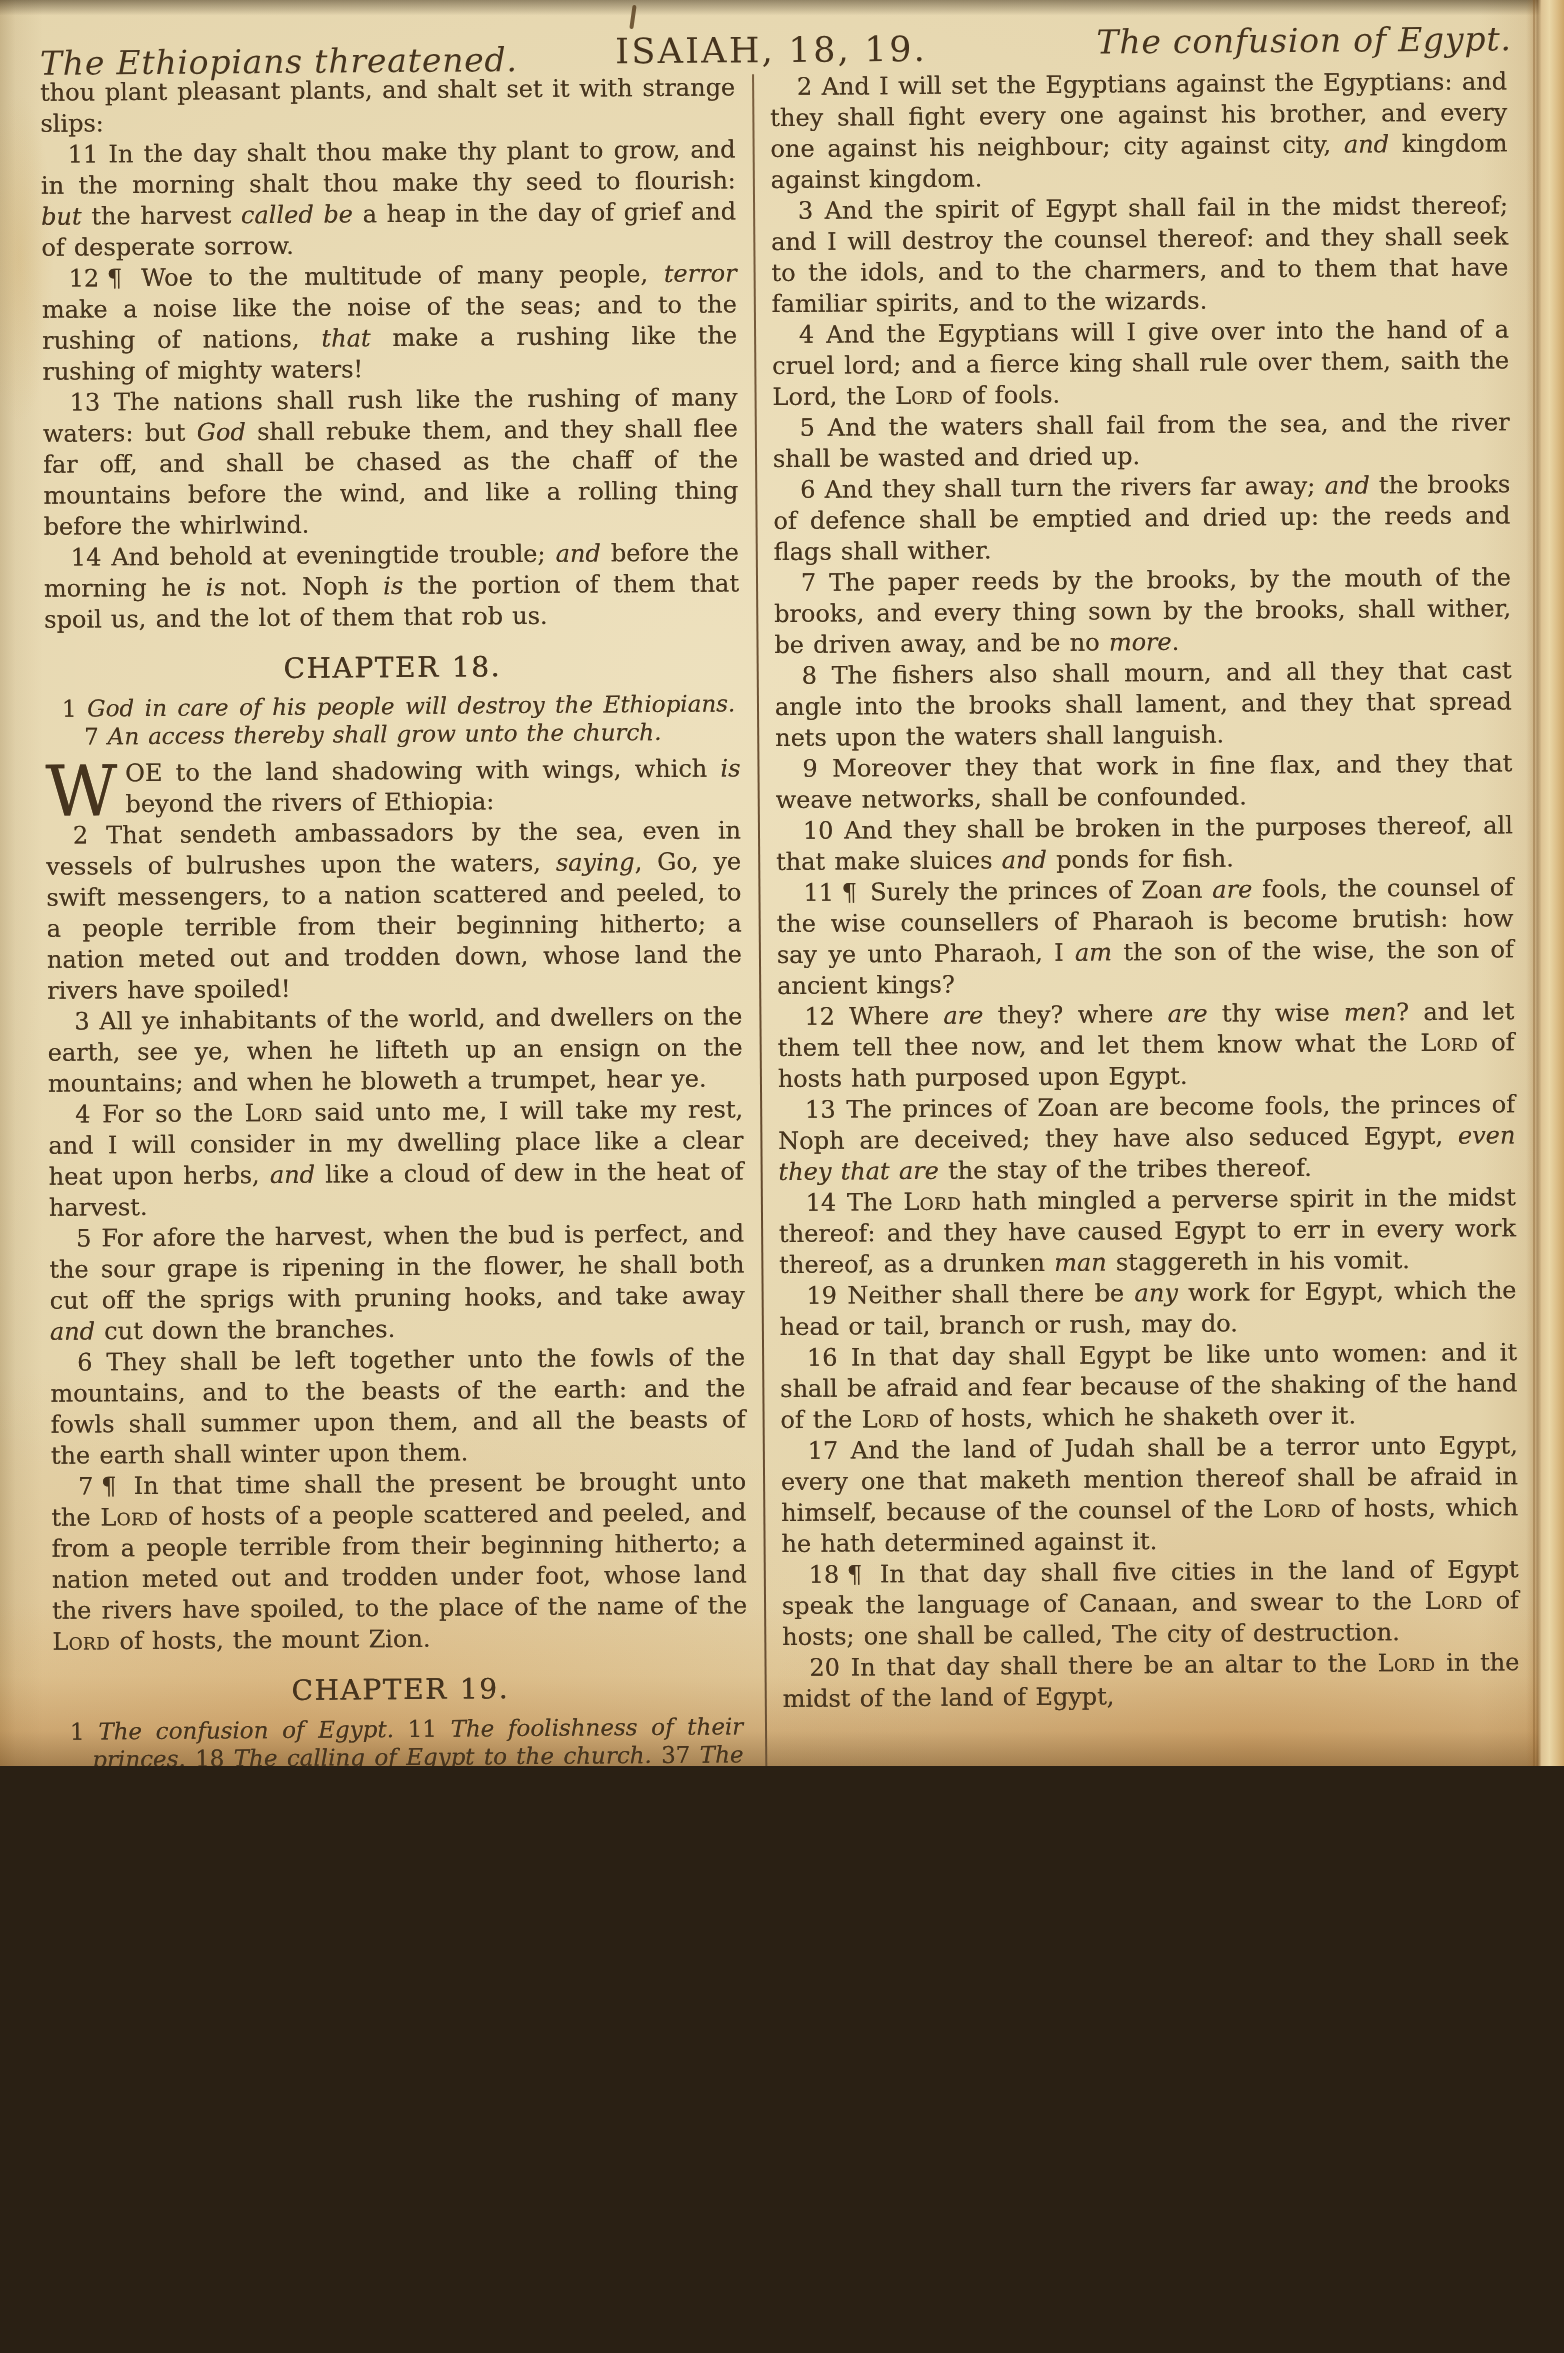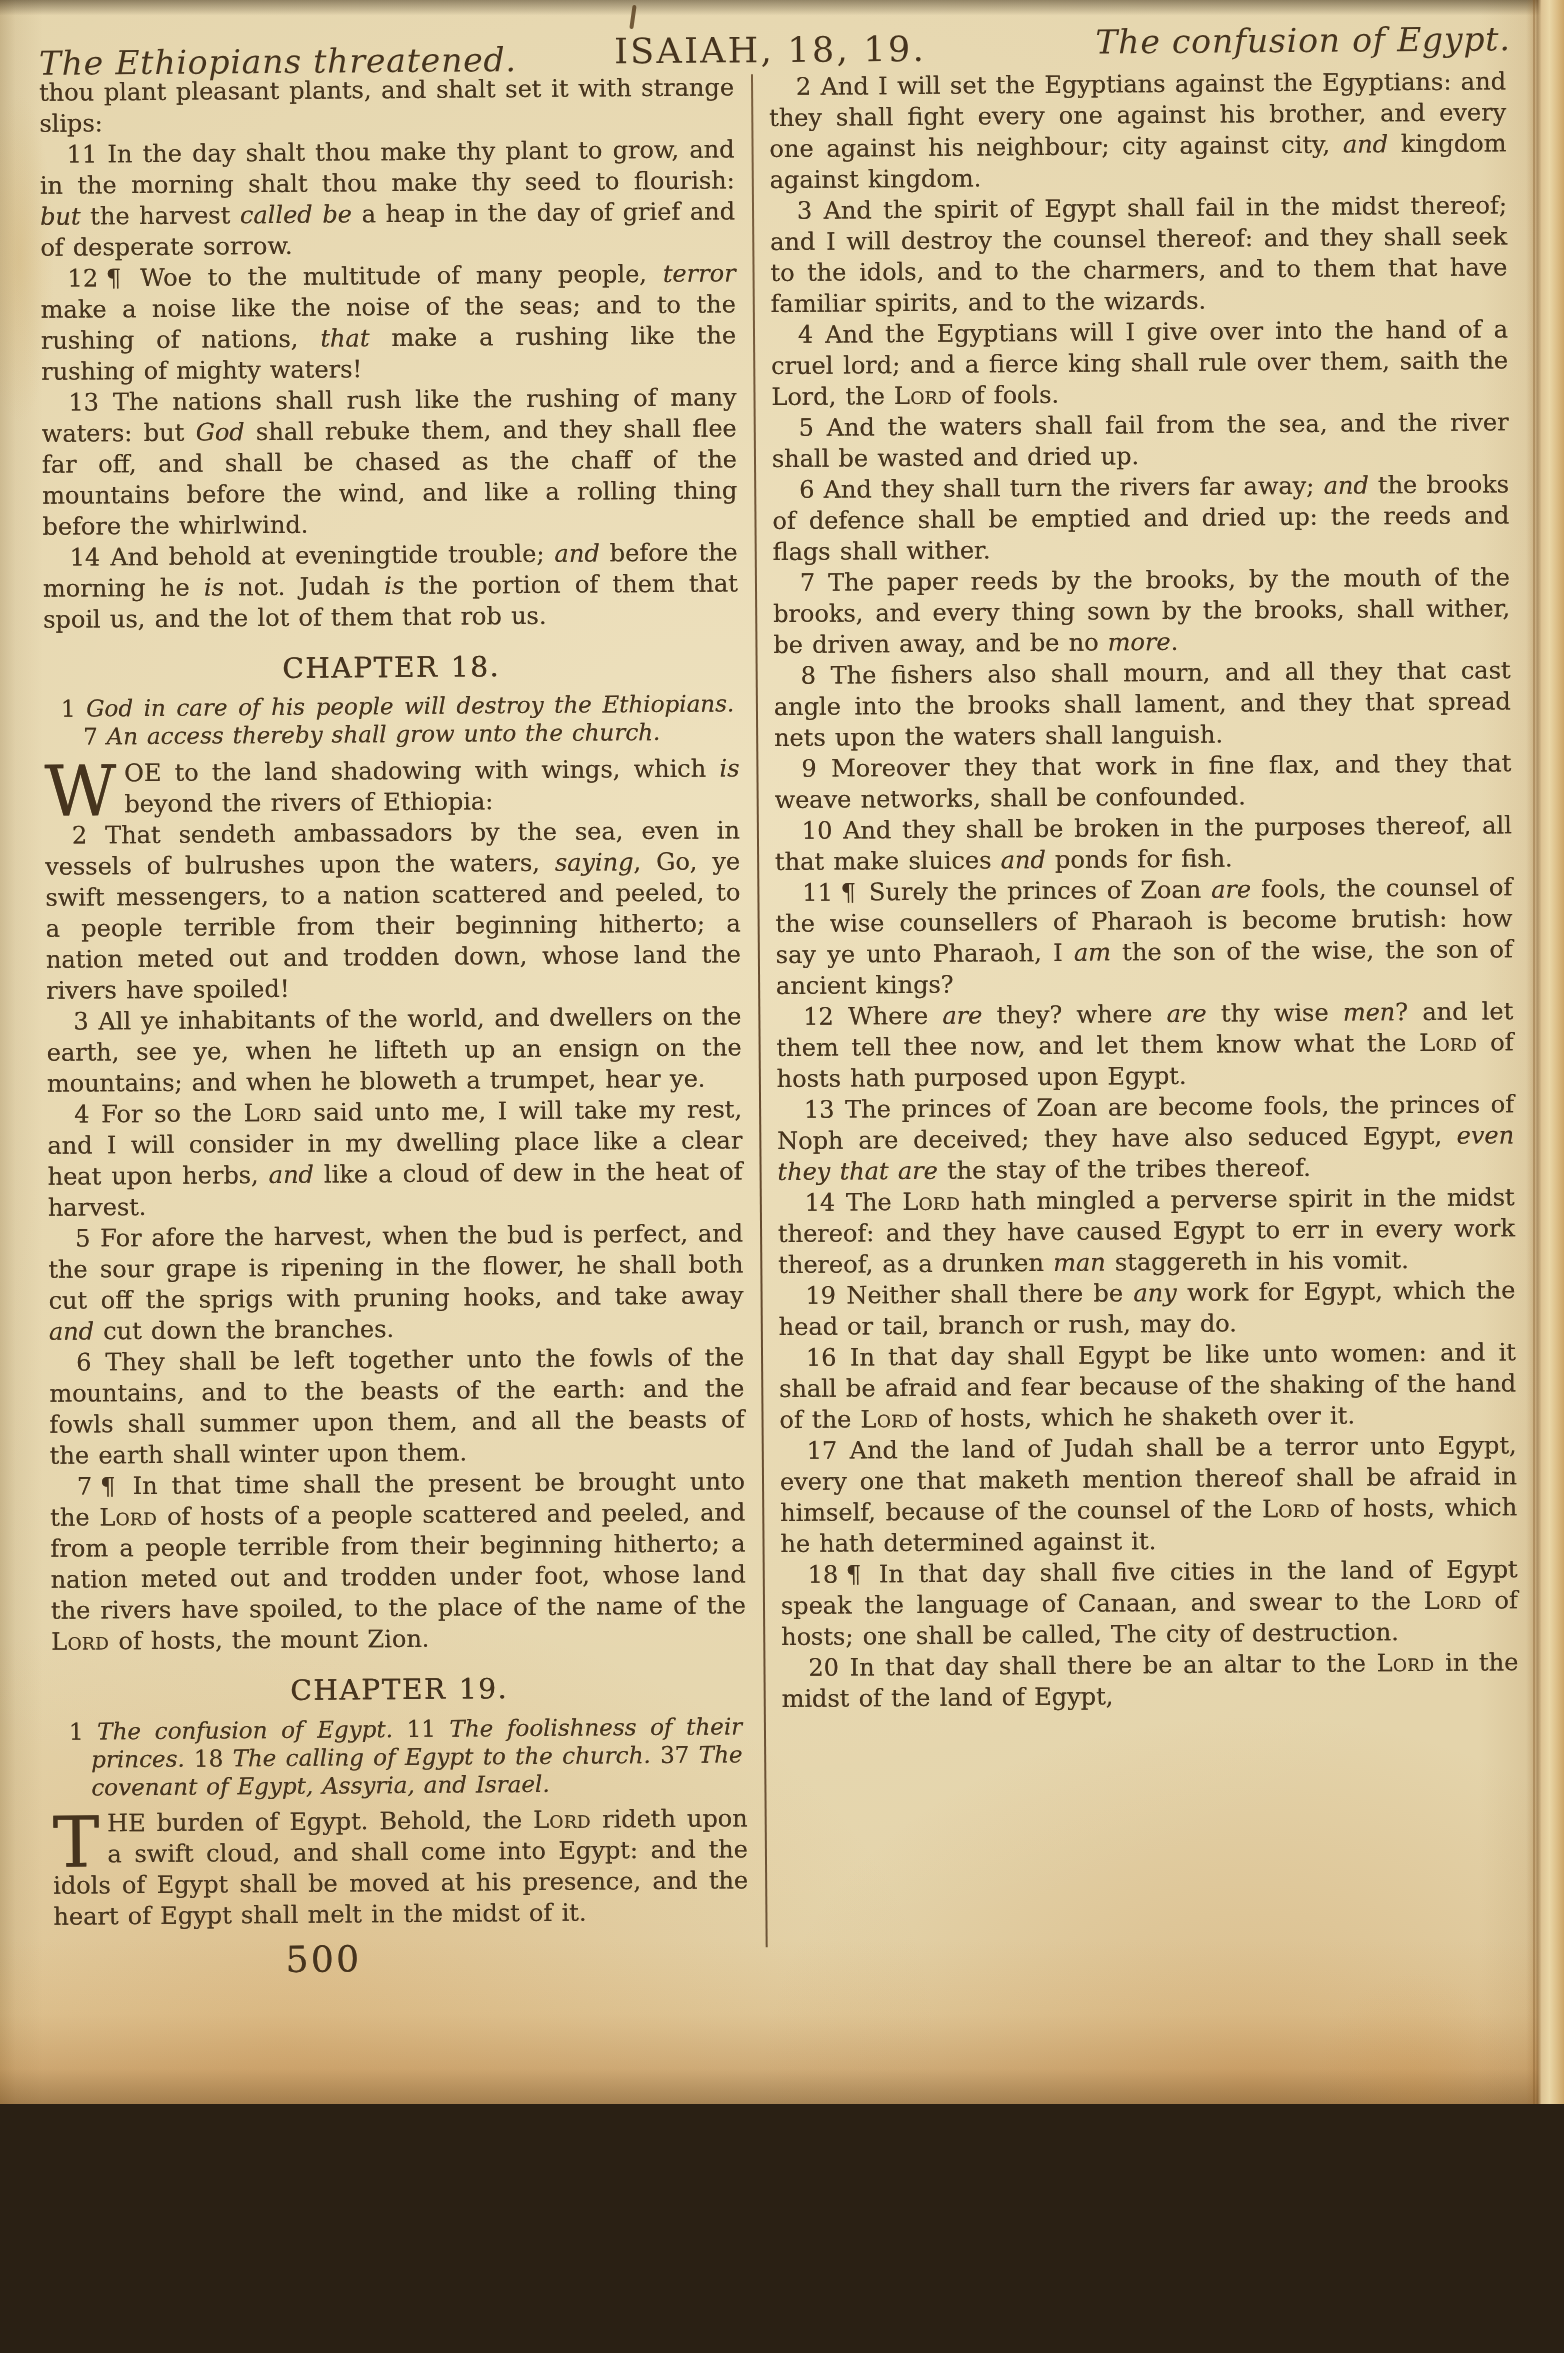--- a/index.html
+++ b/index.html
@@ -1,18 +1,18 @@
 <!DOCTYPE html>
 <html style="font-size:12.5px"><head>
 <meta charset="utf-8">
 <style>
   html,body{margin:0;padding:0;}
   body{width:1565px;height:2354px;overflow:hidden;background:#2a2014;}
   .photo{
-    position:relative;width:1565px;height:2104px;overflow:hidden;
+    position:relative;width:1565px;height:1766px;overflow:hidden;
     font-family:"DejaVu Serif", serif;color:#46341e;
     background:
       radial-gradient(140% 100% at 45% 38%, rgba(255,248,224,0.35) 0%, rgba(255,248,224,0) 55%),
       linear-gradient(180deg, rgba(58,43,20,0.55) 0px, rgba(58,43,20,0) 15.6px),
       linear-gradient(0deg, rgba(112,64,14,0.52) 0px, rgba(170,105,38,0.34) 35px, rgba(205,150,80,0.18) 90px, rgba(205,150,80,0) 164px),
       linear-gradient(90deg, rgba(128,98,48,0.30) 0px, rgba(128,98,48,0.10) 15.6px, rgba(128,98,48,0) 43px),
       linear-gradient(270deg, rgba(150,105,45,0.22) 0px, rgba(150,105,45,0) 86px),
       radial-gradient(60% 30% at 18% 97%, rgba(198,128,52,0.25), rgba(198,128,52,0) 70%),
       radial-gradient(45% 25% at 80% 99%, rgba(188,118,44,0.28), rgba(188,118,44,0) 70%),
       #e4d4ab;
@@ -70,21 +70,21 @@
       <span class="rh-center">ISAIAH, 18, 19.</span>
       <span class="rh-right">The confusion of Egypt.</span>
     </div>
 
     <div class="columns">
       <div class="col col-left" id="col-left">
           <p class="cont"><span>thou plant pleasant plants, and shalt set it with strange slips:</span></p>
           <p class="verse"><span class="vnum">11</span> <span>In the day shalt thou make thy plant to grow, and in the morning shalt thou make thy seed to flourish: </span><i>but</i><span> the harvest </span><i>called be</i><span> a heap in the day of grief and of desperate sorrow.</span></p>
           <p class="verse"><span class="vnum">12</span><span class="pilcrow">¶</span> <span>Woe to the multitude of many people, </span><i>terror</i><span> make a noise like the noise of the seas; and to the rushing of nations, </span><i>that</i><span> make a rushing like the rushing of mighty waters!</span></p>
           <p class="verse"><span class="vnum">13</span> <span>The nations shall rush like the rushing of many waters: but </span><i>God</i><span> shall rebuke them, and they shall flee far off, and shall be chased as the chaff of the mountains before the wind, and like a rolling thing before the whirlwind.</span></p>
-          <p class="verse"><span class="vnum">14</span> <span>And behold at eveningtide trouble; </span><i>and</i><span> before the morning he </span><i>is</i><span> not. Judah </span><i>is</i><span> the portion of them that spoil us, and the lot of them that rob us.</span></p>
+          <p class="verse"><span class="vnum">14</span> <span>And behold at eveningtide trouble; </span><i>and</i><span> before the morning he </span><i>is</i><span> not. Noph </span><i>is</i><span> the portion of them that spoil us, and the lot of them that rob us.</span></p>
           <h2 class="chapter">CHAPTER 18.</h2>
           <p class="summary"><span class="sn">1 </span><i>God in care of his people will destroy the Ethiopians. </i><span class="sn">7 </span><i>An access thereby shall grow unto the church.</i></p>
           <p class="dropcap"><span class="cap">W</span><span>OE to the land shadowing with wings, which </span><i>is</i><span> beyond the rivers of Ethiopia:</span></p>
           <p class="verse"><span class="vnum">2</span> <span>That sendeth ambassadors by the sea, even in vessels of bulrushes upon the waters, </span><i>saying</i><span>, Go, ye swift messengers, to a nation scattered and peeled, to a people terrible from their beginning hitherto; a nation meted out and trodden down, whose land the rivers have spoiled!</span></p>
           <p class="verse"><span class="vnum">3</span> <span>All ye inhabitants of the world, and dwellers on the earth, see ye, when he lifteth up an ensign on the mountains; and when he bloweth a trumpet, hear ye.</span></p>
           <p class="verse"><span class="vnum">4</span> <span>For so the </span><span class="sc">Lord</span><span> said unto me, I will take my rest, and I will consider in my dwelling place like a clear heat upon herbs, </span><i>and</i><span> like a cloud of dew in the heat of harvest.</span></p>
           <p class="verse"><span class="vnum">5</span> <span>For afore the harvest, when the bud is perfect, and the sour grape is ripening in the flower, he shall both cut off the sprigs with pruning hooks, and take away </span><i>and</i><span> cut down the branches.</span></p>
           <p class="verse"><span class="vnum">6</span> <span>They shall be left together unto the fowls of the mountains, and to the beasts of the earth: and the fowls shall summer upon them, and all the beasts of the earth shall winter upon them.</span></p>
           <p class="verse"><span class="vnum">7</span><span class="pilcrow">¶</span> <span>In that time shall the present be brought unto the </span><span class="sc">Lord</span><span> of hosts of a people scattered and peeled, and from a people terrible from their beginning hitherto; a nation meted out and trodden under foot, whose land the rivers have spoiled, to the place of the name of the </span><span class="sc">Lord</span><span> of hosts, the mount Zion.</span></p>
           <h2 class="chapter">CHAPTER 19.</h2>

